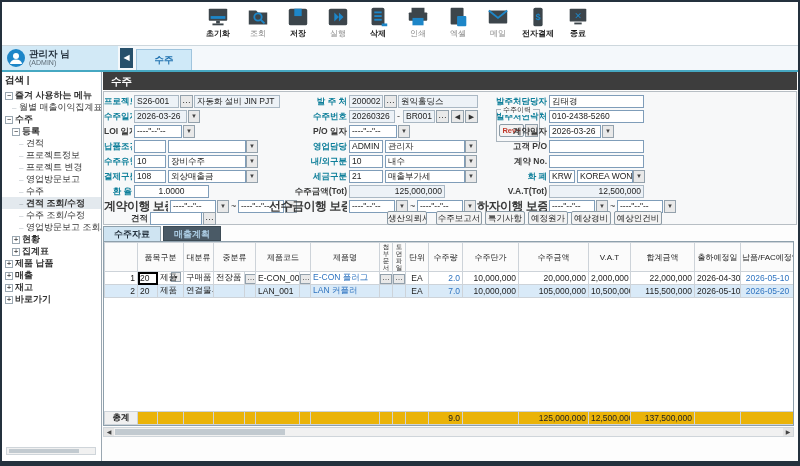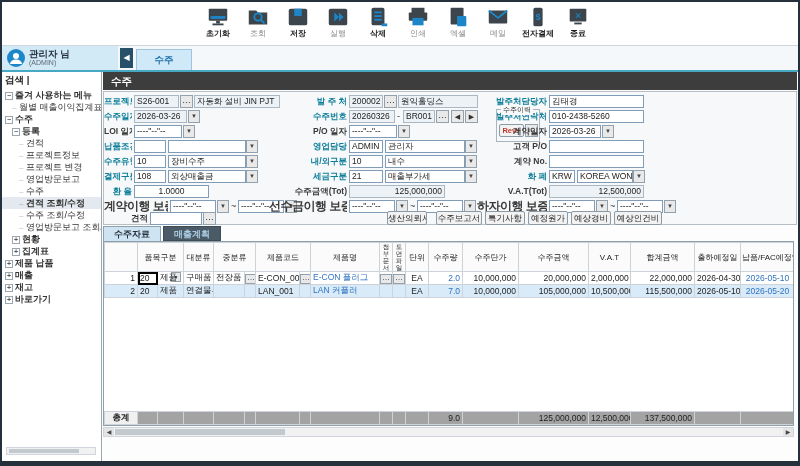--- a/index.html
+++ b/index.html
@@ -109,21 +109,21 @@
   .grid td.bl { color:#2f74c0; }
   .grid td.focus { outline:2px solid #000; outline-offset:-2px; }
   .grid td .mini { display:inline-block; width:12px; height:10px; background:#e9e9e9;
                    border:1px solid #93a1ac; font-size:8px; line-height:5px; text-align:center; cursor:pointer; }
   .grid td.btncell { padding:0; text-align:center; }
   .grid td .mdd { display:inline-block; width:10px; height:10px; background:#e9e9e9;
                   border:1px solid #93a1ac; font-size:5px; line-height:9px; text-align:center;
                   float:right; cursor:pointer; }
   .grid td .mdd::before { content:"▼"; }
   .totals { position:absolute; left:0; bottom:0; }
-  .totals td { background:#a3a3a3; }
+  .totals td { background:#eab308; }
   .totals td.hdr { background:#f0f0f0; font-weight:bold; text-align:center; }
   .hscroll { position:absolute; left:1px; top:355px; width:691px; height:10px; background:#f1f1f1;
              border:1px solid #cfd5da; }
   .hscroll .arr { position:absolute; top:0; width:10px; height:8px; font-size:6px; text-align:center;
                   line-height:8px; color:#444; background:#e4e4e4; cursor:pointer; }
   .hscroll .thumb { position:absolute; left:11px; top:1px; width:170px; height:6px; background:#c2cad0; cursor:pointer; }
   .rowbtns .btn { top:0; height:17px; line-height:15px; width:54px; }
 </style>
 </head>
 <body>

